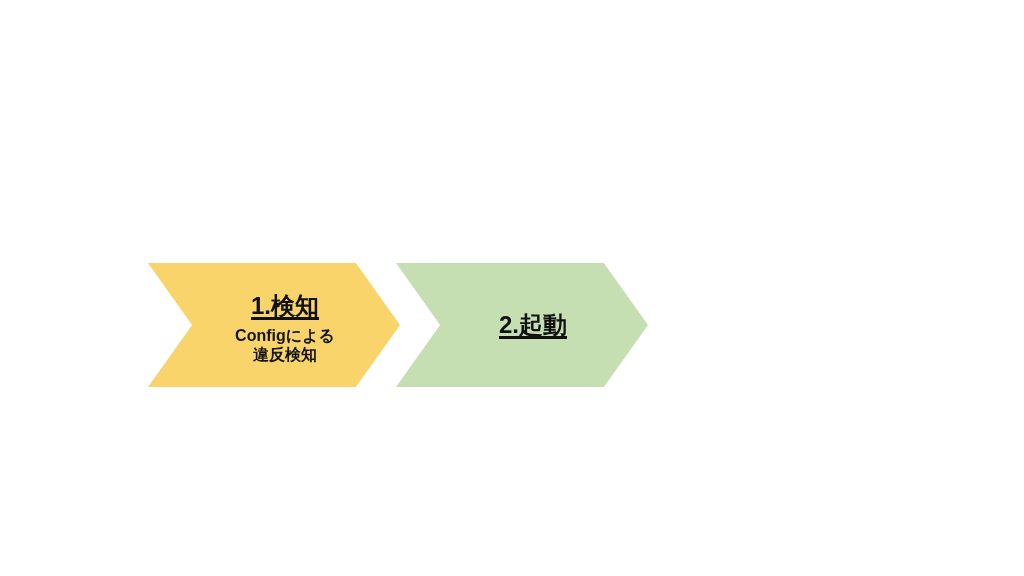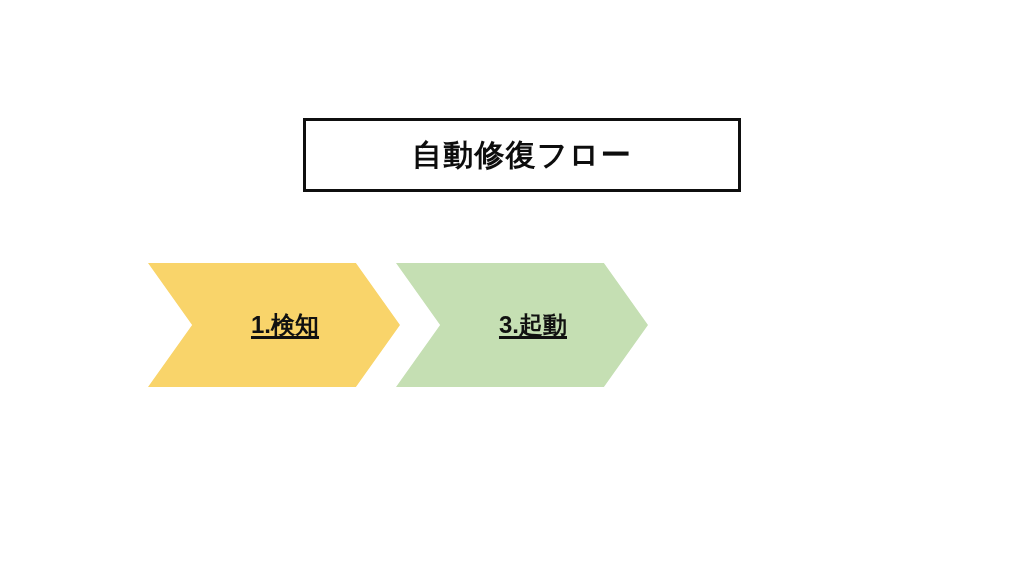--- a/index.html
+++ b/index.html
@@ -94,35 +94,36 @@
     color: #141414;
     white-space: nowrap;
   }
   .step-desc span { display: block; }
 </style>
 </head>
 <body>
 
 <div id="slide" style="background: rgb(255, 255, 255);">
 
-  <div id="title-box" style="border-color: rgb(15, 15, 15);">
-    <div id="title-text" style="color: rgb(13, 13, 13);">自動修復フロー</div>
-  </div>
 
   <div id="flow">
 
     <div class="chevron chevron-1" style="background: rgb(249, 212, 106); color: rgb(17, 17, 17);">
       <div class="step-inner">
         <div class="step-heading">1.検知</div>
+        <div class="step-desc">
+          <span>Configによる</span>
+          <span>違反検知</span>
+        </div>
       </div>
     </div>
 
     <div class="chevron chevron-2" style="background: rgb(197, 223, 179); color: rgb(17, 17, 17);">
       <div class="step-inner">
-        <div class="step-heading">3.起動</div>
+        <div class="step-heading">2.起動</div>
         <div class="step-desc">
         </div>
       </div>
     </div>
 
 
   </div>
 </div>
 
 </body></html>

